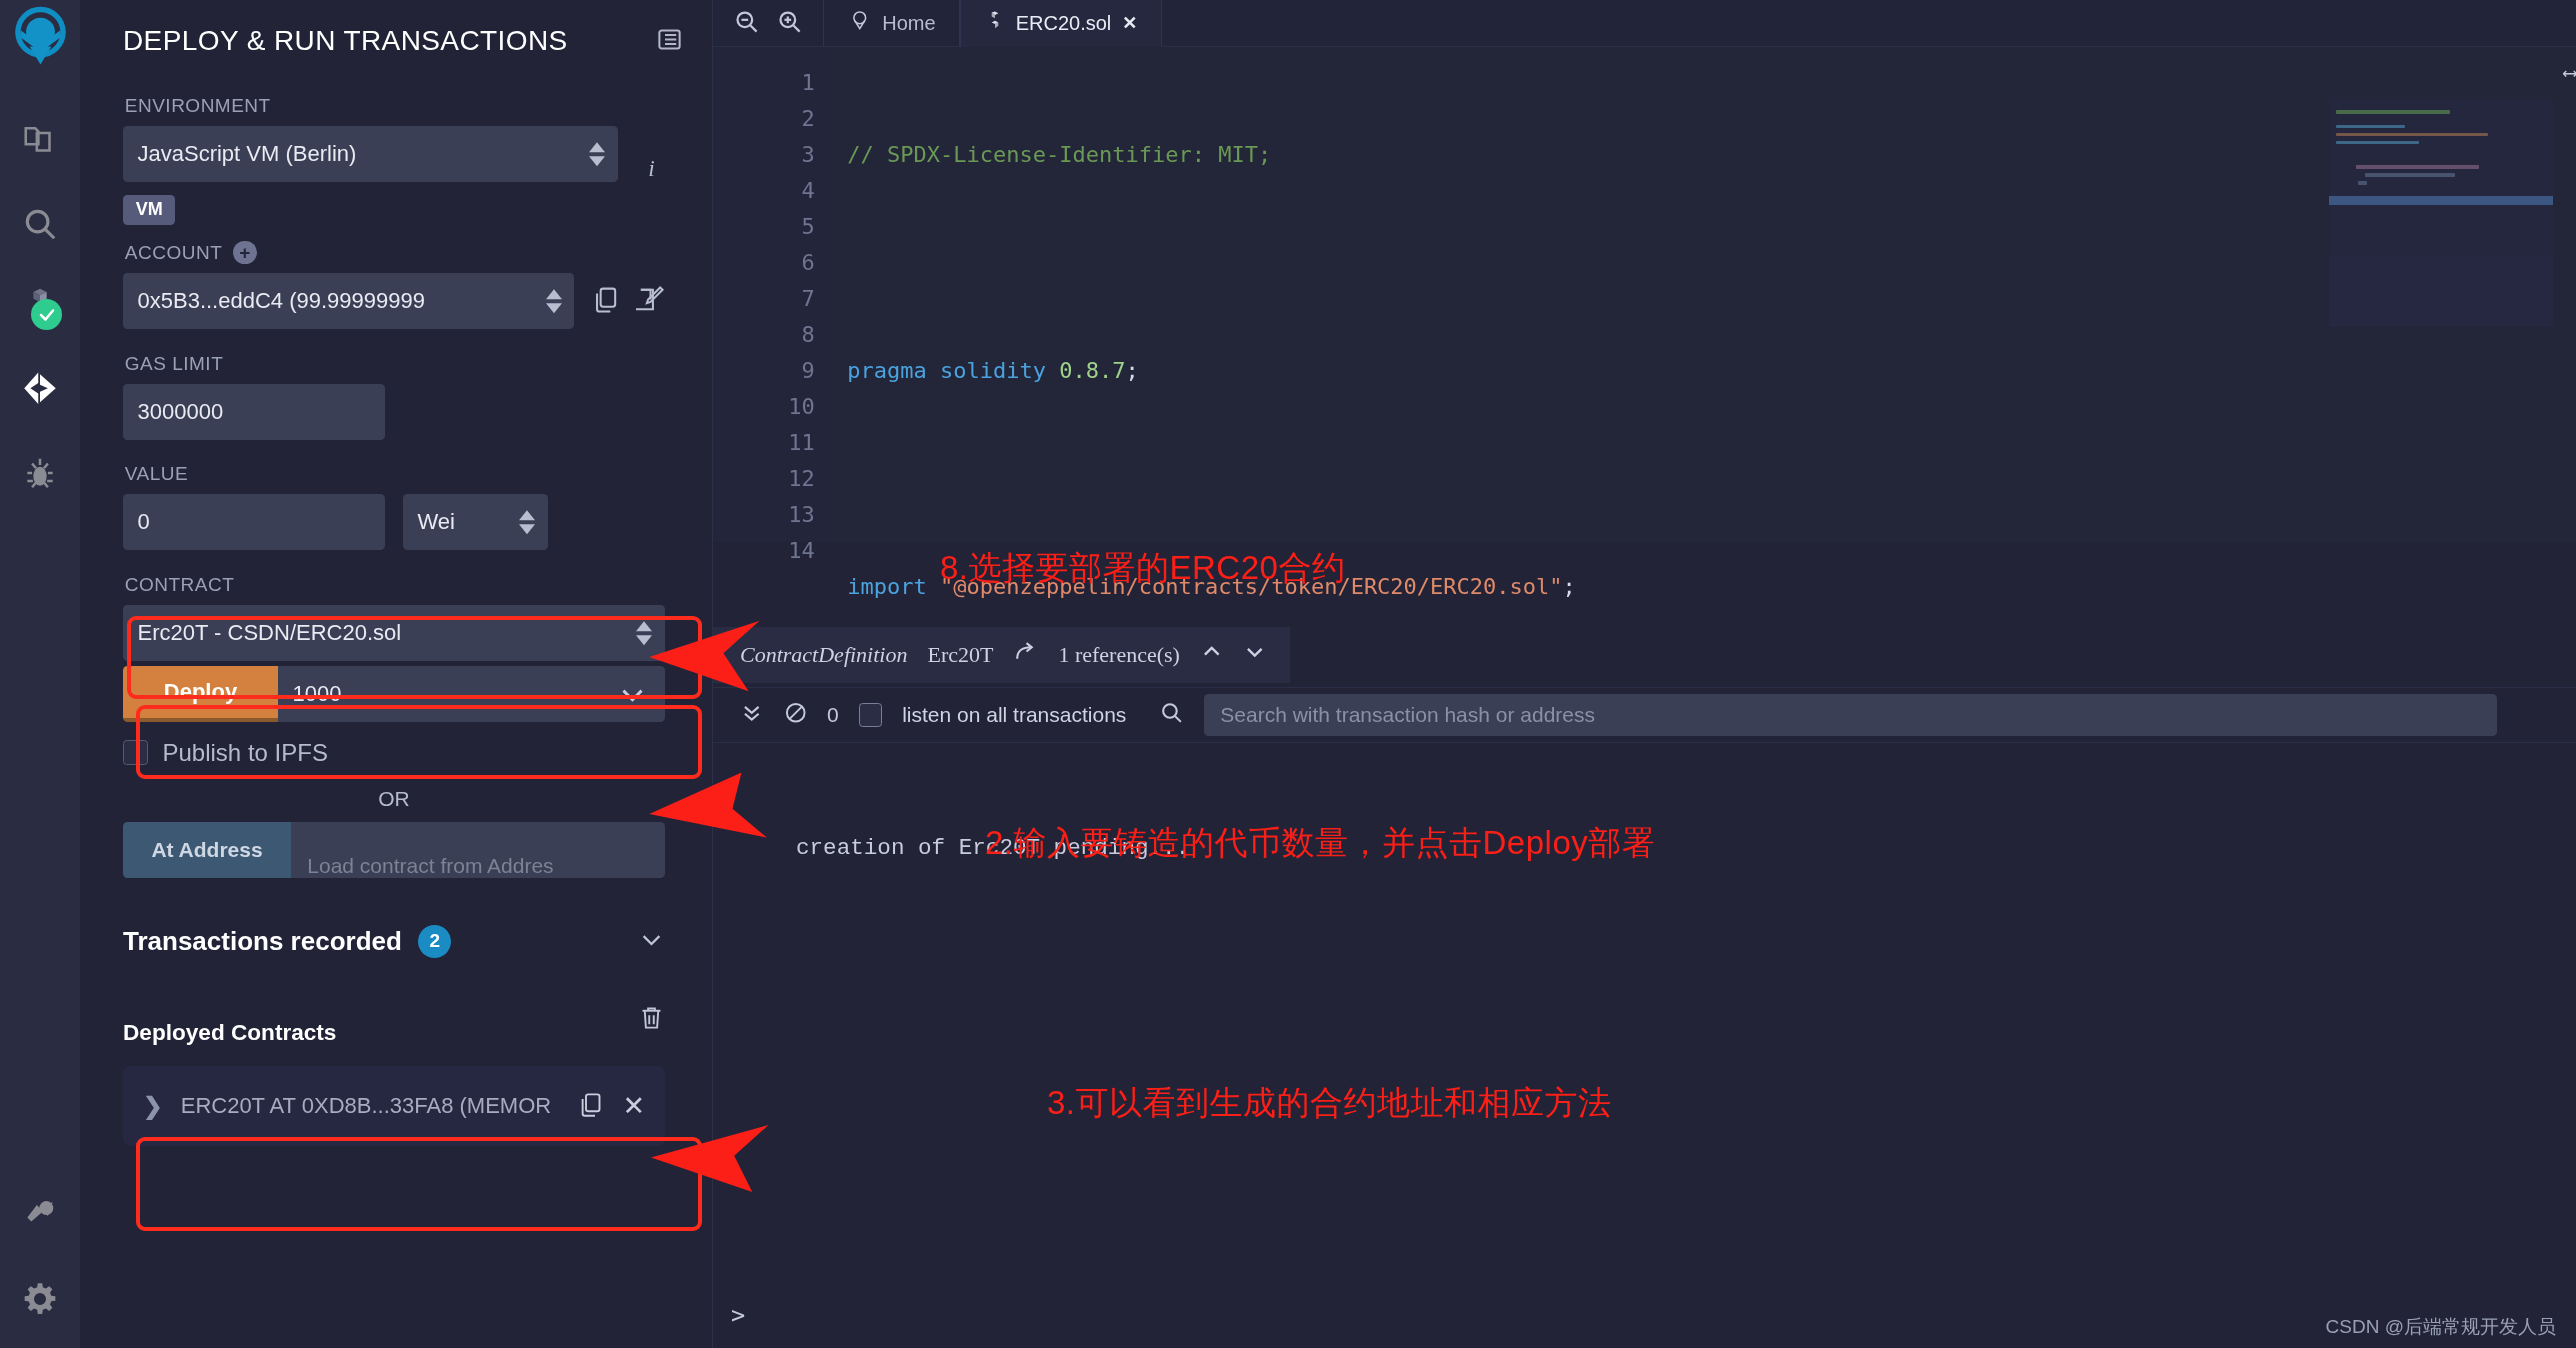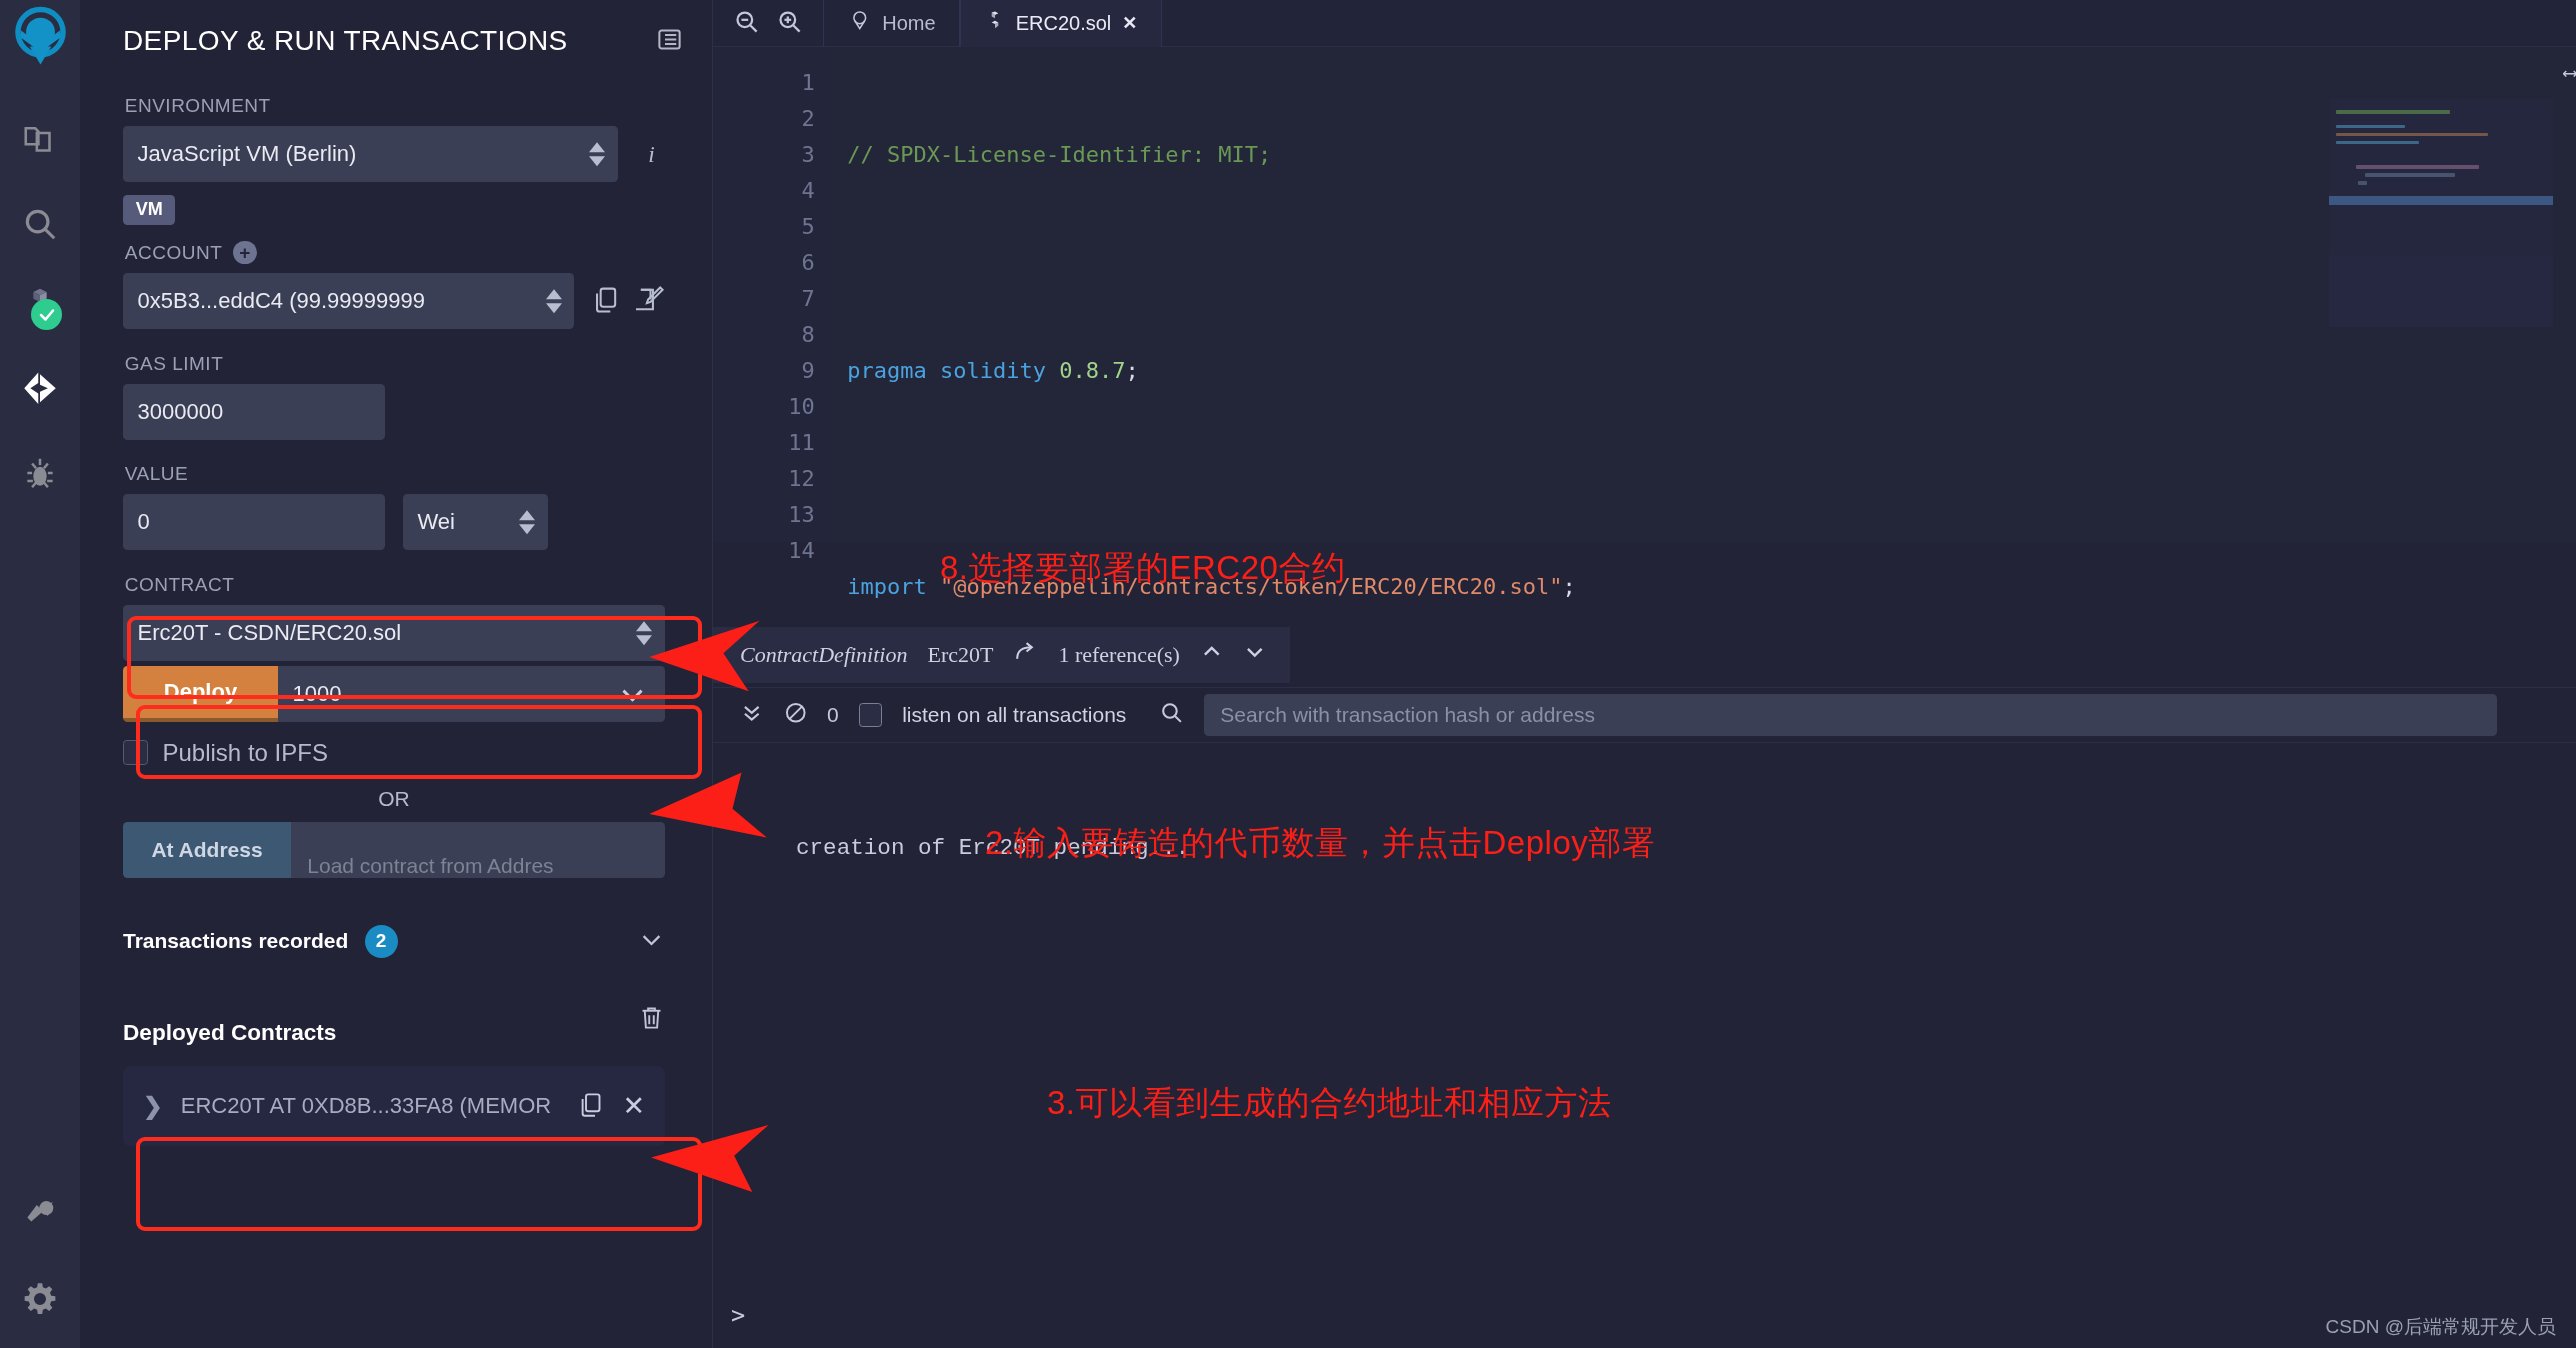--- a/index.html
+++ b/index.html
@@ -80,21 +80,21 @@
     font-size:18px; font-weight:bold; border-radius:4.5px;
     padding:4.5px 12.7px; margin-top:12.7px;
   }
   .plus-circle{
     width:23.5px;height:23.5px;border-radius:50%;background:#6d7390;
     display:inline-flex;align-items:center;justify-content:center;
     color:#232538; font-size:19px; line-height:1; font-weight:bold;
   }
   .icon-btn{ color:#b9bdd0; cursor:pointer; }
 
-  .env-row{ display:flex; align-items:center; gap:20px; }
+  .env-row{ display:flex; align-items:flex-end; gap:20px; }
   .env-row .field{ flex:1; }
   .info-i{
     width:27px; height:27px; border-radius:50%;
     color:#b9bdd0; font-style:italic; font-family:"Liberation Serif",serif;
     font-size:23.5px; display:flex; align-items:center; justify-content:center;
   }
 
   .val-row{ display:flex; gap:18px; }
   .val-row .field:first-child{ flex:1; }
   .val-row .unit{ width:145px; }
@@ -133,21 +133,21 @@
   }
   .ataddr .inp{
     background:#3a3f55; flex:1; height:56px; display:flex;align-items:flex-end;
     padding:0 16.3px; color:#7d8296; font-size:21px; border-radius:0 4.5px 4.5px 0;
   }
 
   .tx-rec{
     display:flex; align-items:center; gap:16.3px;
     margin-top:47px; padding-bottom:5.4px;
   }
-  .tx-rec .t{ font-size:21px; font-weight:bold; color:#fff;}
+  .tx-rec .t{ font-size:26px; font-weight:bold; color:#fff;}
   .pill{
     background:#1b8bc4; color:#fff; border-radius:903px;
     min-width:33px; height:33px; display:flex; align-items:center; justify-content:center;
     font-size:19px; font-weight:bold; padding:0 9px;
   }
   .tx-rec .chev{ margin-left:auto; color:#c1c5d6; }
 
   .dep-head{
     display:flex; align-items:center; justify-content:space-between;
     margin-top:29px;

